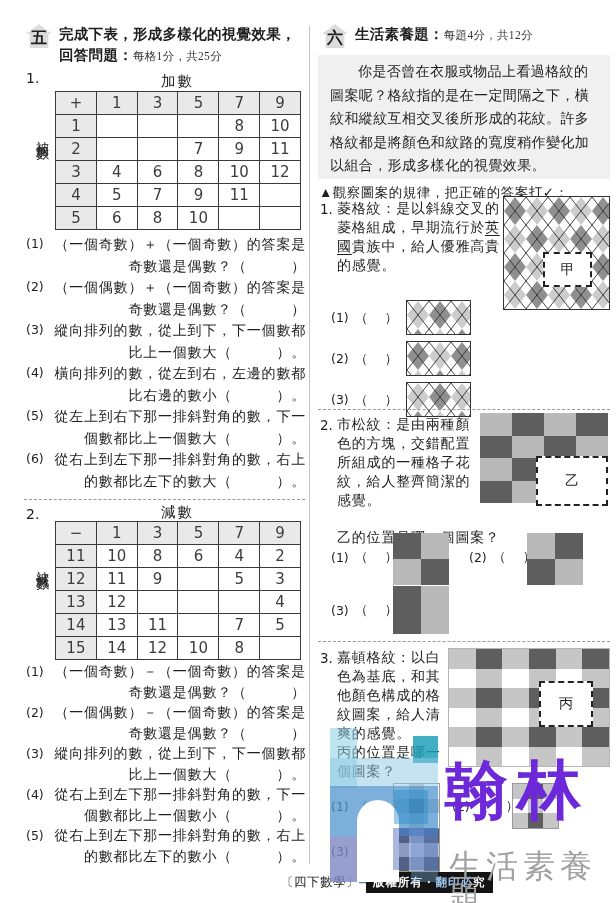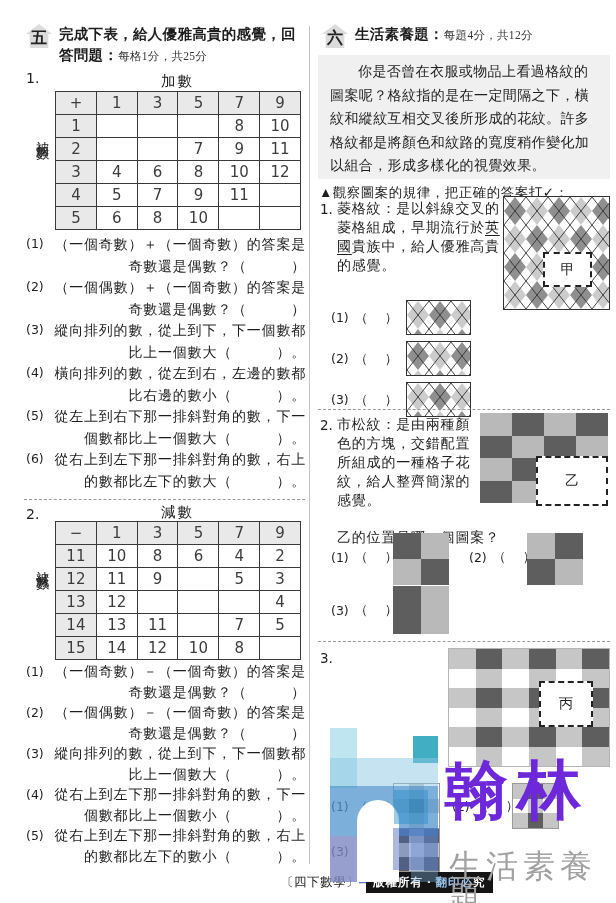--- a/index.html
+++ b/index.html
@@ -87,21 +87,21 @@
 </svg>
 
 <div id="page">
 
   <div class="abs sechead" style="left:26px;top:24px;width:280px;">
     <span class="house">
       <span class="roof"></span>
       <span class="num">五</span>
     </span>
     <div class="sectitle" style="width:250px;">
-      <span>完成下表，給人優雅高貴的感覺，回答問題：</span><span class="score">每格1分，共25分</span>
+      <span>完成下表，形成多樣化的視覺效果，回答問題：</span><span class="score">每格1分，共25分</span>
     </div>
   </div>
 
   <div class="abs probno" style="left:26px;top:70px;">1.</div>
   <div class="abs tbltitle" style="left:55px;top:72px;width:245px;">加數</div>
   <div class="abs vlabel" style="left:33px;top:130px;">被加數</div>
   <div class="abs ptable" style="left:55px;top:91px;">
       <div class="th">+</div>
       <div class="th">1</div>
       <div class="th">3</div>
@@ -337,20 +337,24 @@
   <div class="abs grid" style="left: 393px; top: 586px; width: 56px; height: 48px; grid-template-columns: repeat(2, 1fr);">
       <div style="background: rgb(94, 94, 94);"></div>
       <div style="background: rgb(185, 185, 185);"></div>
       <div style="background: rgb(94, 94, 94);"></div>
       <div style="background: rgb(185, 185, 185);"></div>
     </div>
 
   <div class="abs dash" style="left:318px;top:641px;width:292px;"></div>
 
   <div class="abs pno" style="left:320px;top:650px;">3.</div>
+  <div class="abs ptxt" style="left:337px;top:648px;width:108px;">
+    <span>嘉頓格紋：以白色為基底，和其他顏色構成的格紋圖案，給人清爽的感覺。</span>
+    <div class="pq">丙的位置是哪一個圖案？</div>
+  </div>
   <div class="abs" id="p3img" style="left:448px;top:648px;width:160px;height:117px;">
     <div class="grid" style="width: 160px; height: 117px; grid-template-columns: repeat(6, 1fr);">
         <div style="background: rgb(198, 198, 198);"></div>
         <div style="background: rgb(94, 94, 94);"></div>
         <div style="background: rgb(198, 198, 198);"></div>
         <div style="background: rgb(94, 94, 94);"></div>
         <div style="background: rgb(198, 198, 198);"></div>
         <div style="background: rgb(94, 94, 94);"></div>
         <div style="background: rgb(255, 255, 255);"></div>
         <div style="background: rgb(198, 198, 198);"></div>

